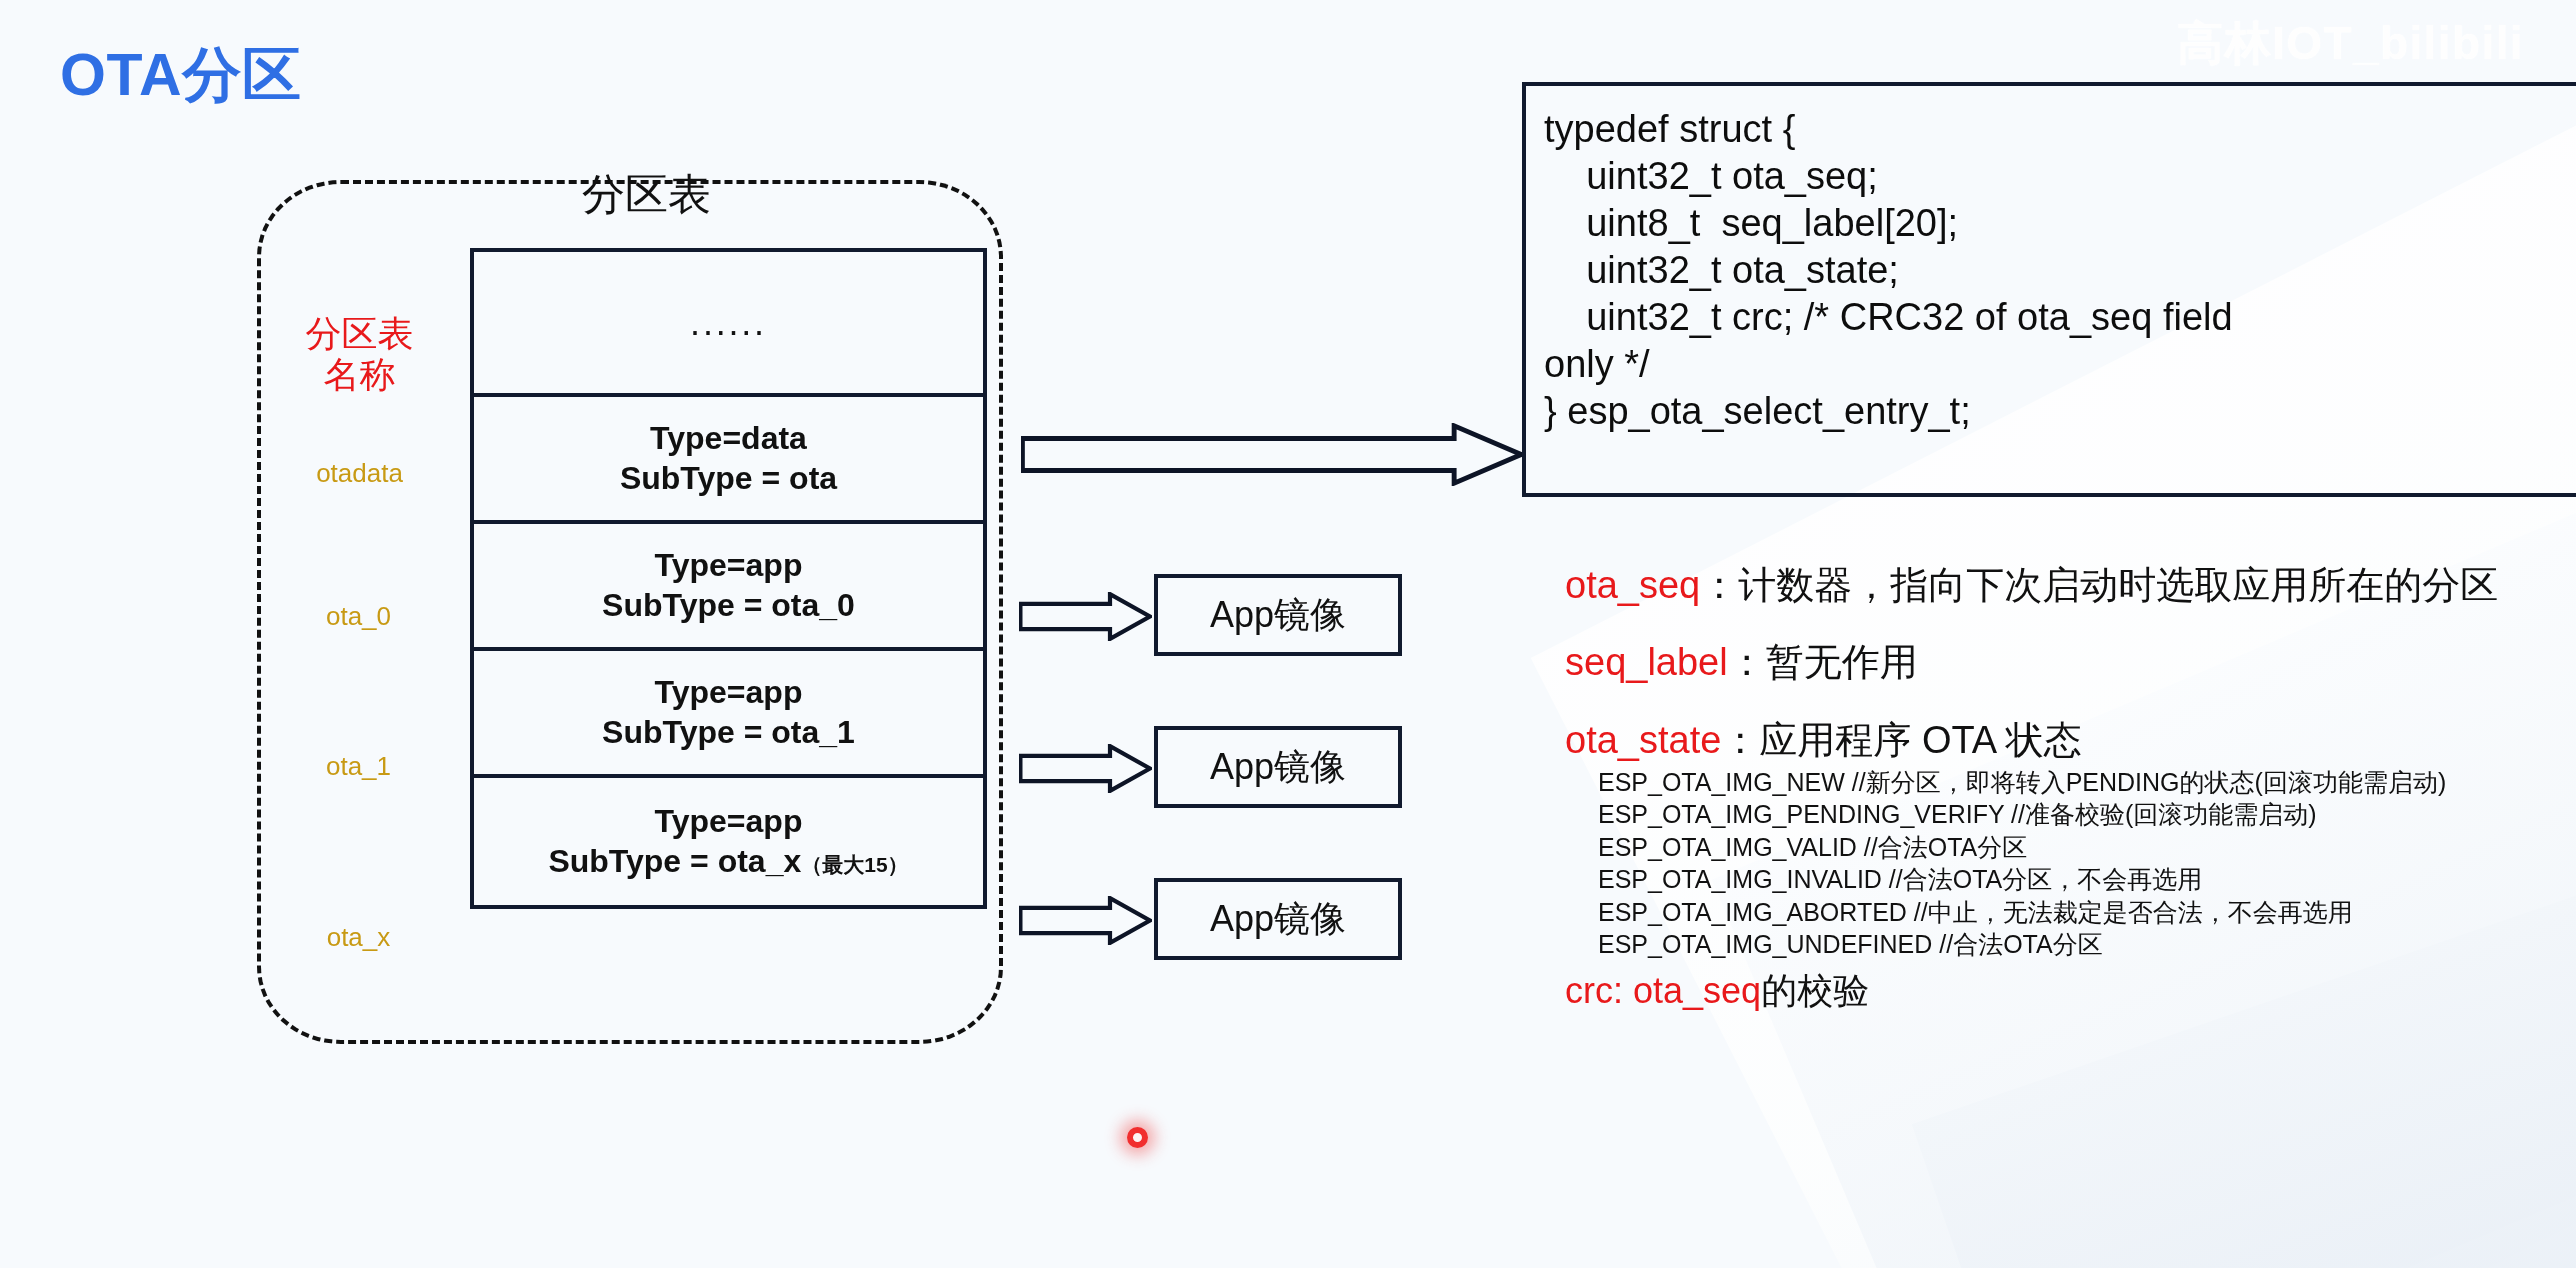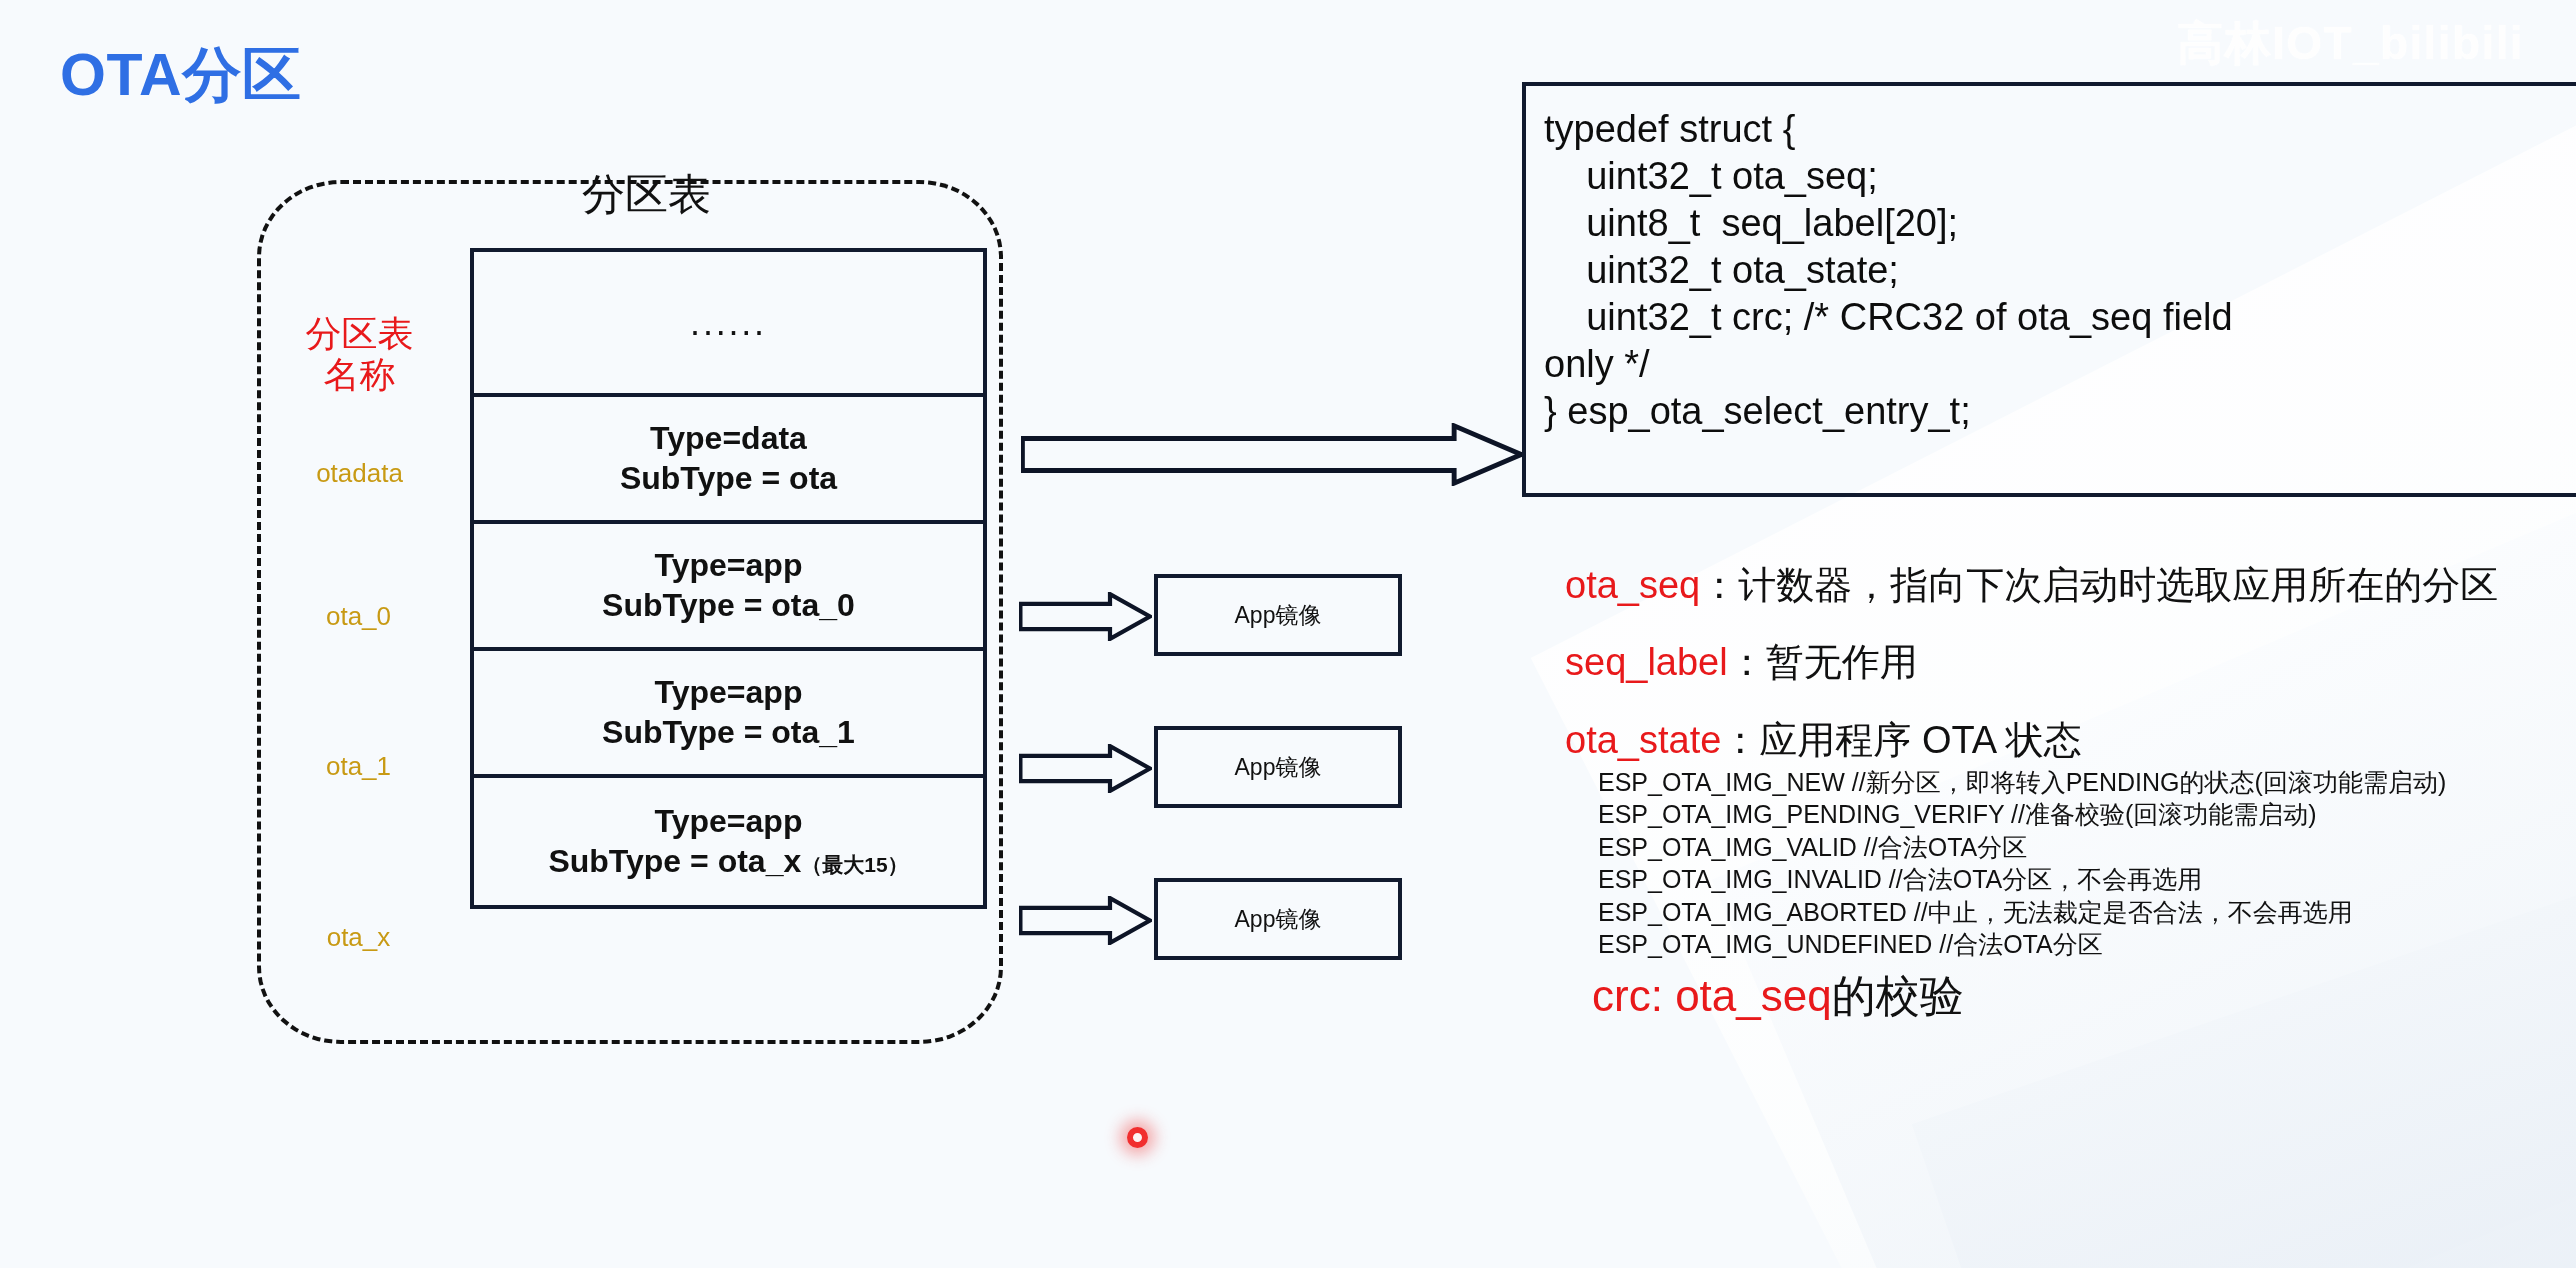--- a/index.html
+++ b/index.html
@@ -67,21 +67,21 @@
   .small-note{font-size:21px;}
 
   
   .blk-arrow{position:absolute;}
   .blk-arrow svg{display:block;}
 
   
   .appbox{
     position:absolute;border:4.9px solid #111a2e;box-sizing:border-box;
     display:flex;align-items:center;justify-content:center;
-    font-size:23px;color:#111;white-space:nowrap;background:transparent;
+    font-size:36px;color:#111;white-space:nowrap;background:transparent;
   }
   #app0{left:1154px;top:574px;width:248px;height:82px;}
   #app1{left:1154px;top:726px;width:248px;height:82px;}
   #app2{left:1154px;top:878px;width:248px;height:82px;}
 
   
   #structbox{
     position:absolute;left:1522px;top:82px;width:1169px;height:415px;
     border:4.2px solid #111a2e;box-sizing:border-box;
     padding:19.6px 17px 0 18px;
@@ -89,21 +89,21 @@
   }
 
   
   #notes{position:absolute;left:1565px;top:562px;width:992px;}
   .note-blk{margin-bottom:7px;}
   .note-line{font-size:38px;line-height:1.22;color:#111;}
   .kw{color:#e8191b;}
   .note-gap{height:24px;}
   .enum-list{margin-top:2.8px;}
   .enum-line{font-size:25px;line-height:1.3;color:#111;margin-left:33px;}
-  .crc-line{font-size:44px;line-height:1.25;color:#111;margin-top:4.2px;margin-left:27px;}
+  .crc-line{font-size:36px;line-height:1.25;color:#111;margin-top:4.2px;}
 
   
   #laser{
     position:absolute;left:1127px;top:1127px;width:21px;height:21px;border-radius:50%;
     border:6.3px solid rgba(240,35,35,.95);box-sizing:border-box;background:#fdf3f3;
     box-shadow:0 0 15.4px 7px rgba(240,40,40,.38);
   }
 </style>
 </head>
 <body>

